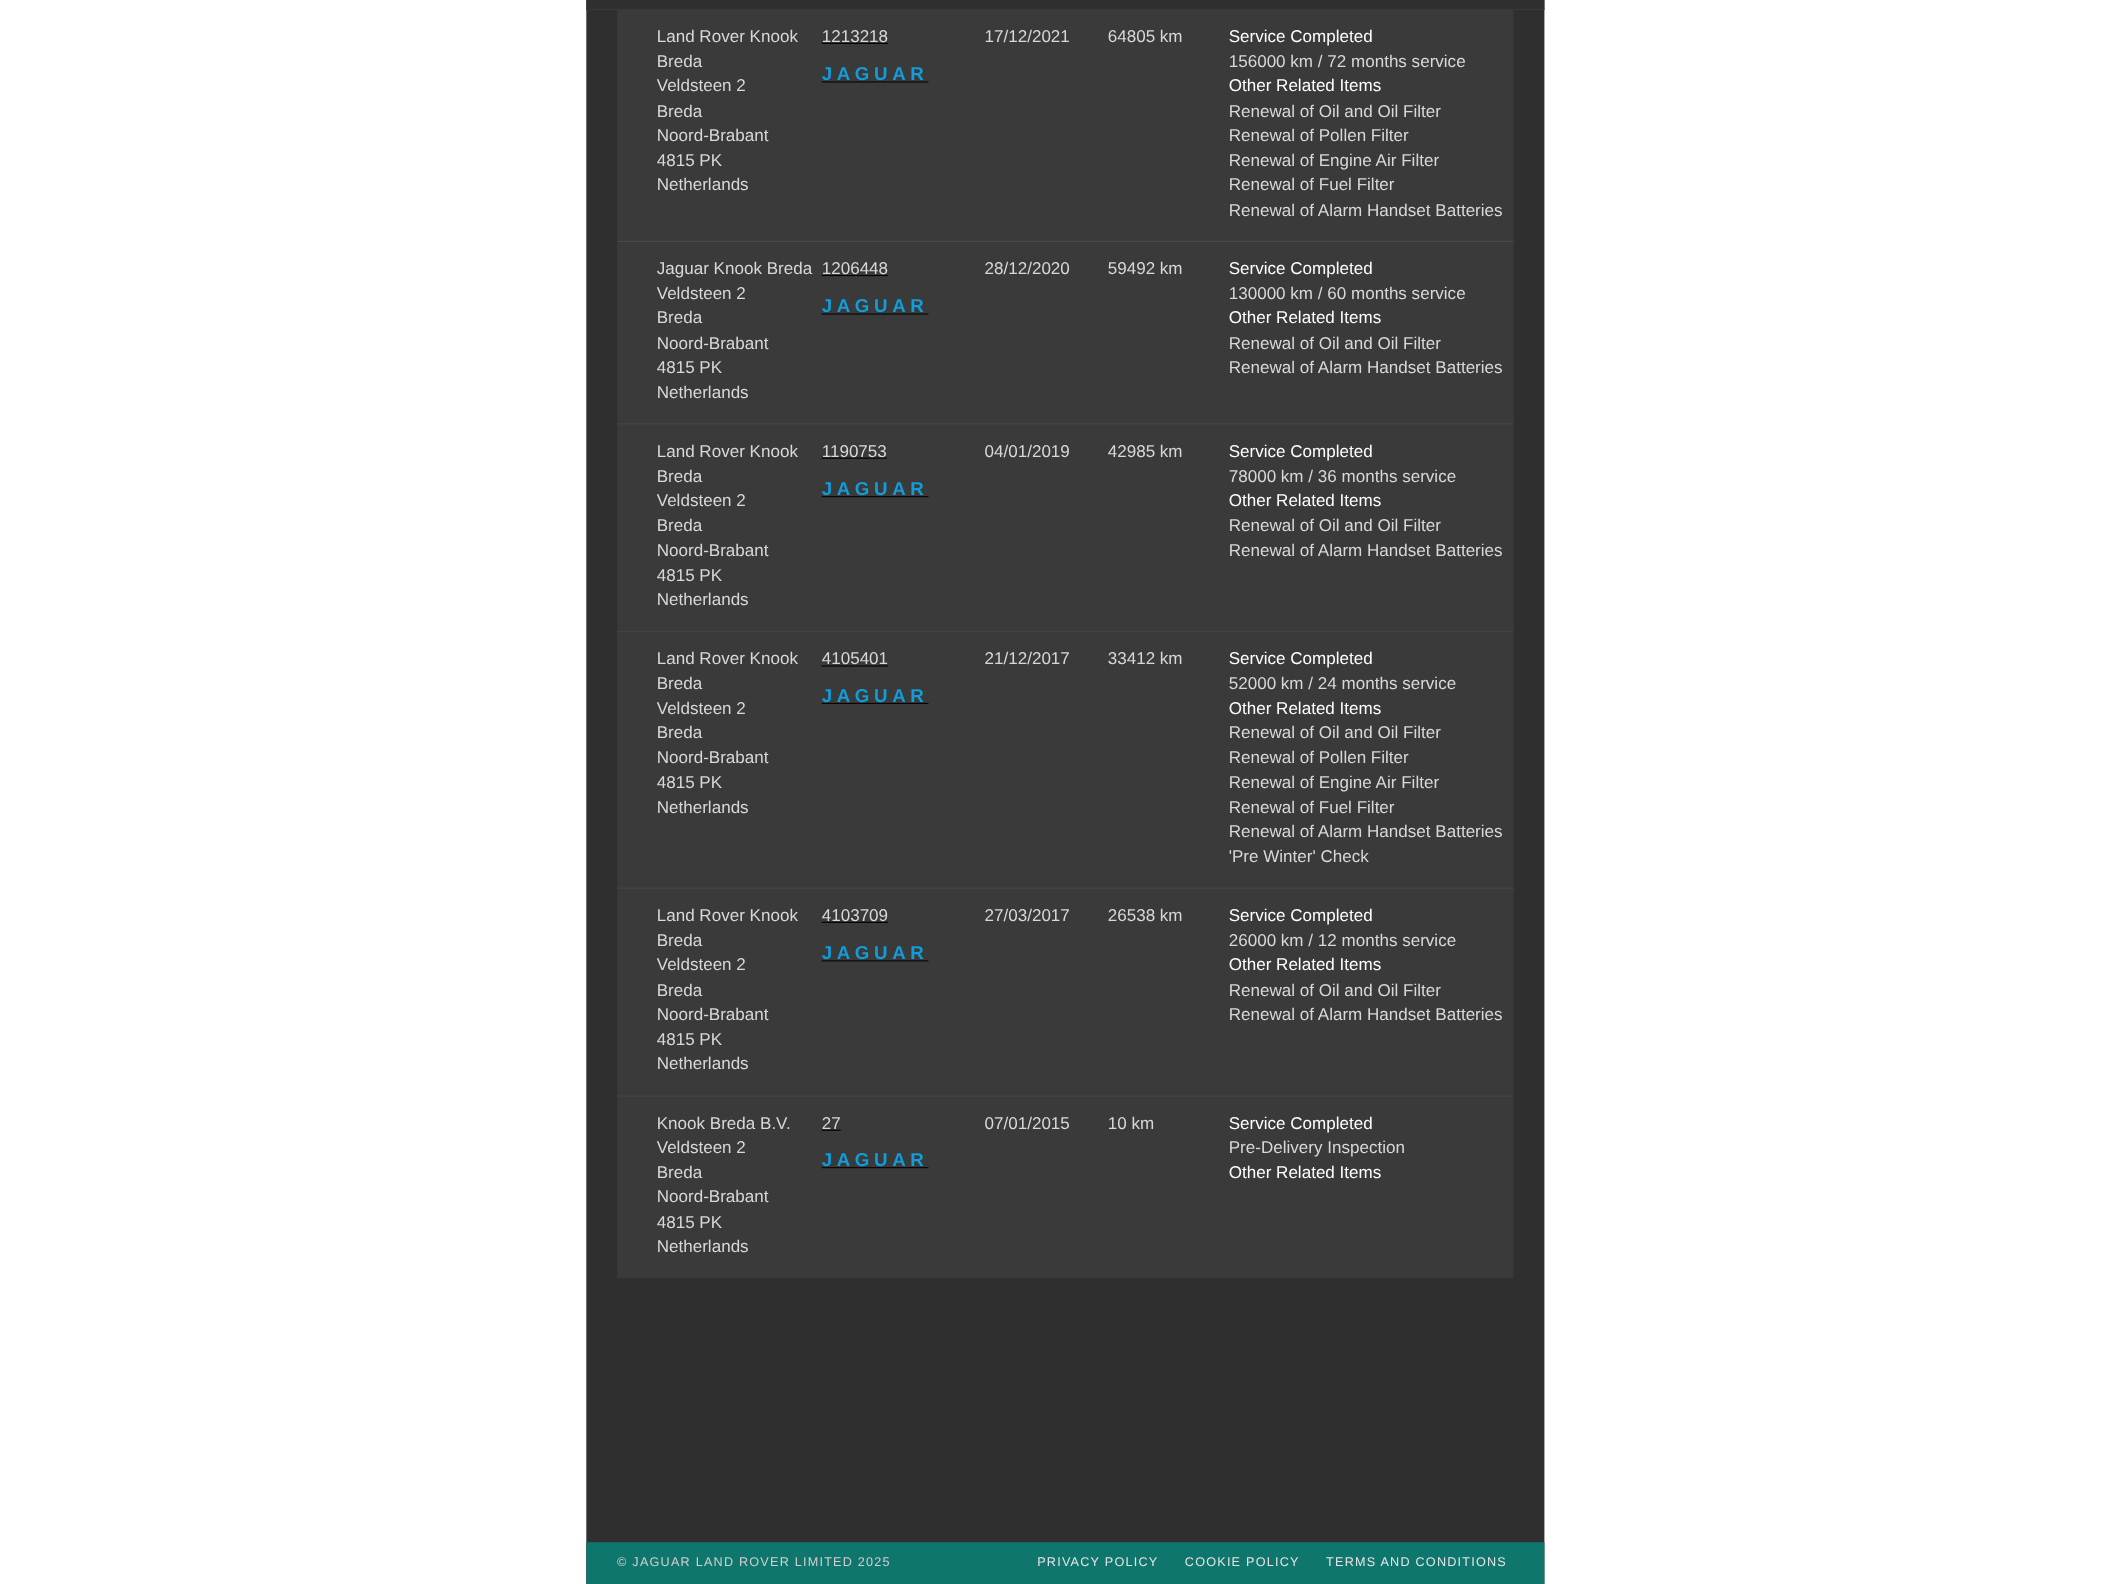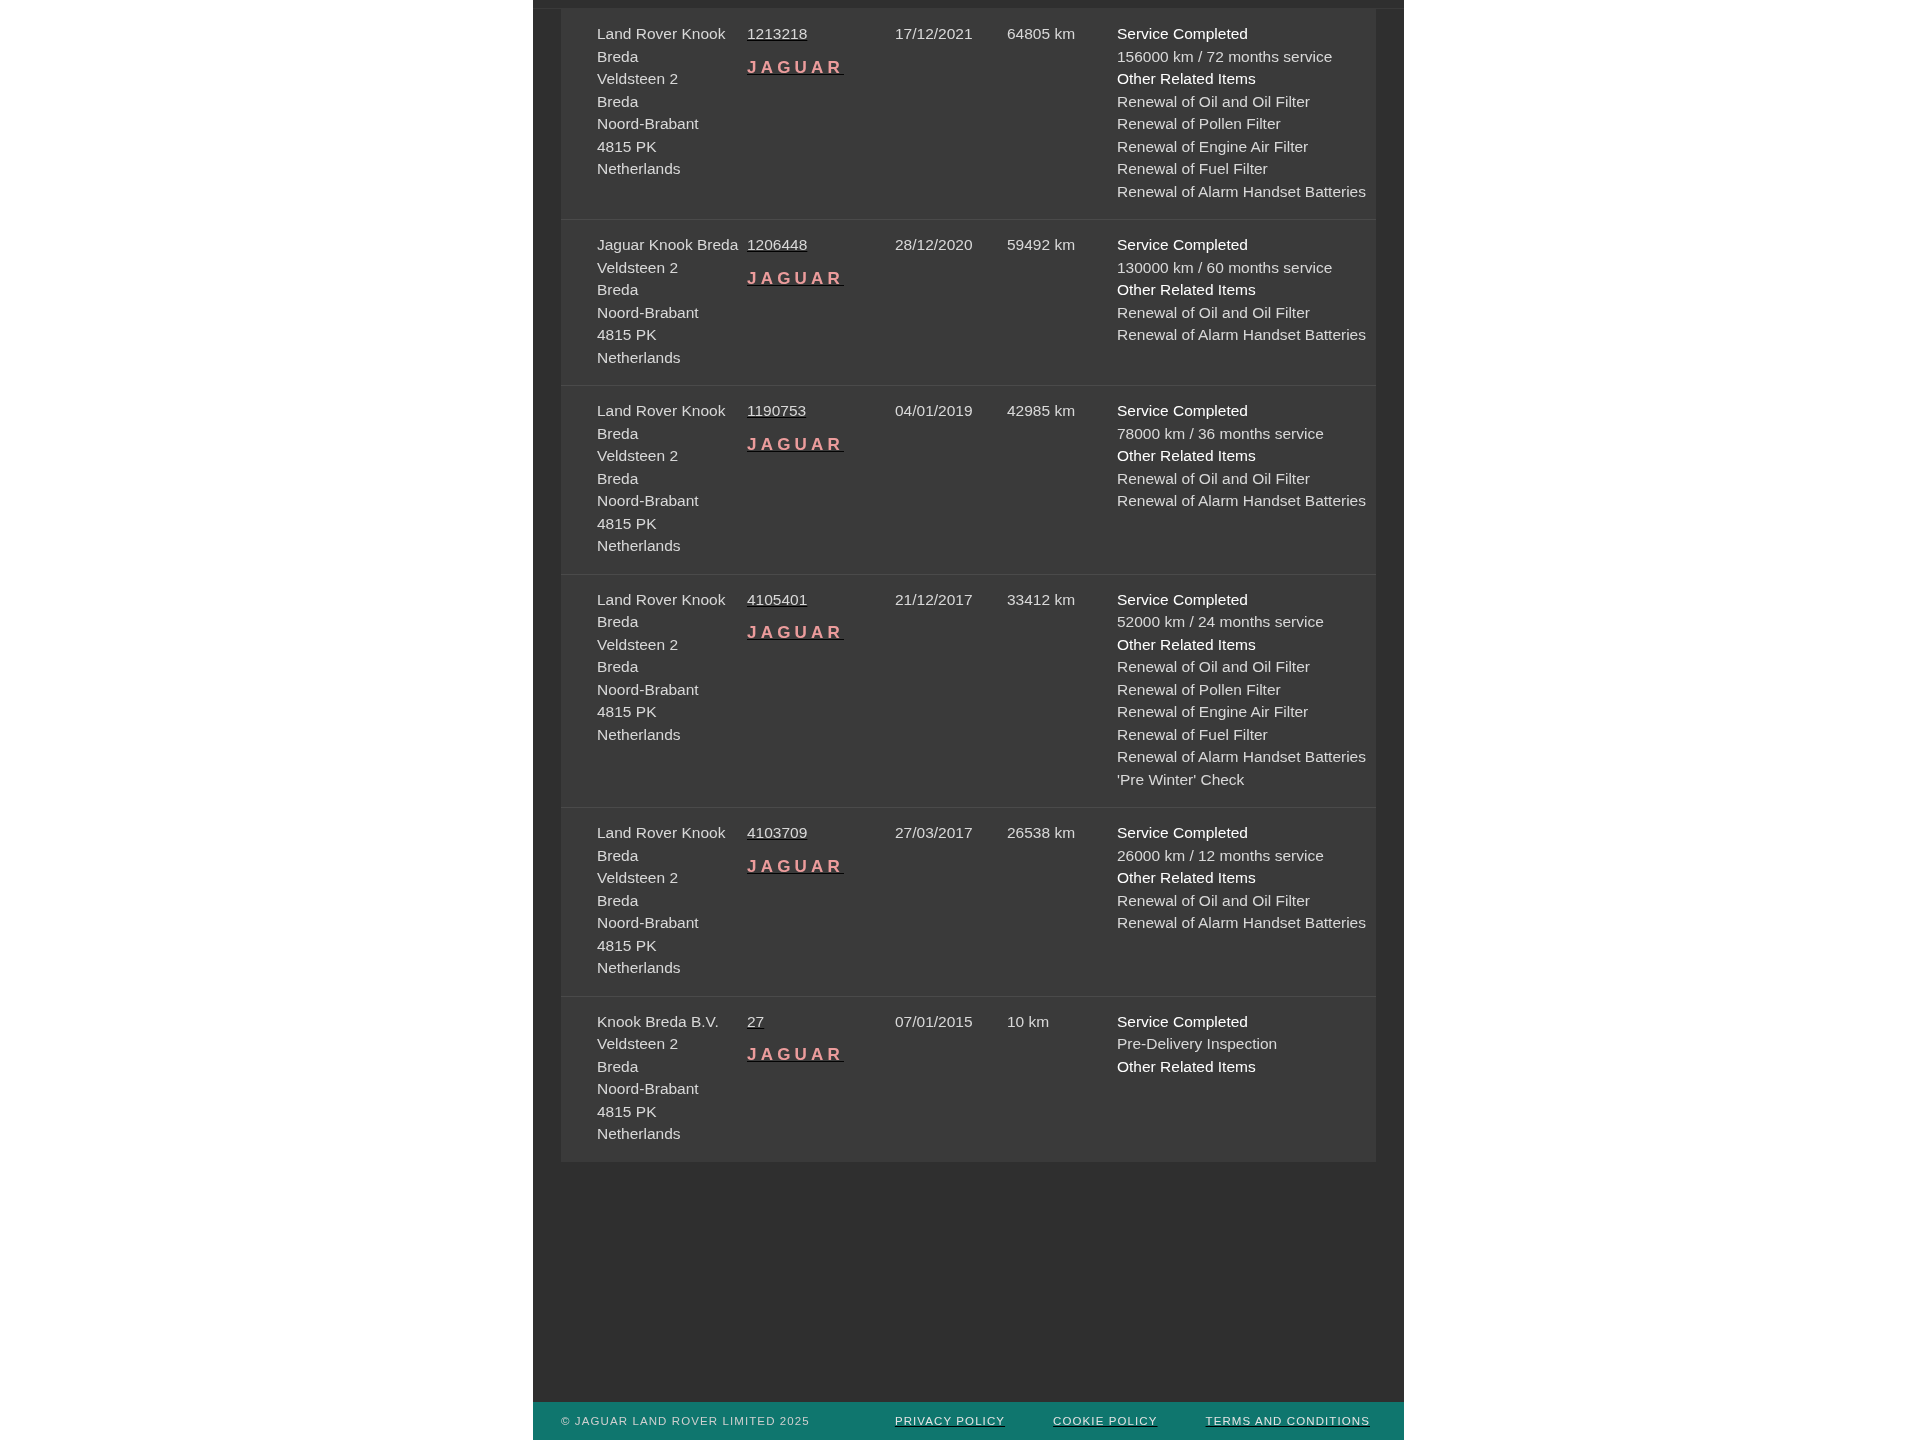--- a/index.html
+++ b/index.html
@@ -76,21 +76,21 @@
     color: #d8d8d8;
     font-size: 15.5px;
     line-height: 22.5px;
     font-family: "Liberation Sans", sans-serif;
   }
   .addr-line { display: block; }
   .ref-num { color: #d8d8d8; font-size: 15.5px; line-height: 22.5px; }
 
   .brandmark {
     margin-top: 12px;
-    color: #fca5a5;
+    color: #0ea5e9;
     font-size: 17px;
     letter-spacing: 4.2px;
     font-weight: bold;
     font-family: "Liberation Sans", sans-serif;
     opacity: .92;
   }
 
   .detail-head {
     color: #ffffff;
     font-weight: normal;
@@ -112,23 +112,22 @@
     padding: 0 28px;
     box-sizing: border-box;
   }
   .footer-left {
     color: #cfcfcf;
     font-size: 11.5px;
     letter-spacing: 1.1px;
   }
   .footer-links {
     display: flex;
-    gap: 48px;
+    gap: 24px;
     padding-right: 6px;
-    text-decoration: underline;
   }
   .footer-link {
     color: #e4e4e4;
     font-size: 11.5px;
     letter-spacing: 1.1px;
     text-decoration: none;
     cursor: pointer;
   }
 </style>
 </head>

